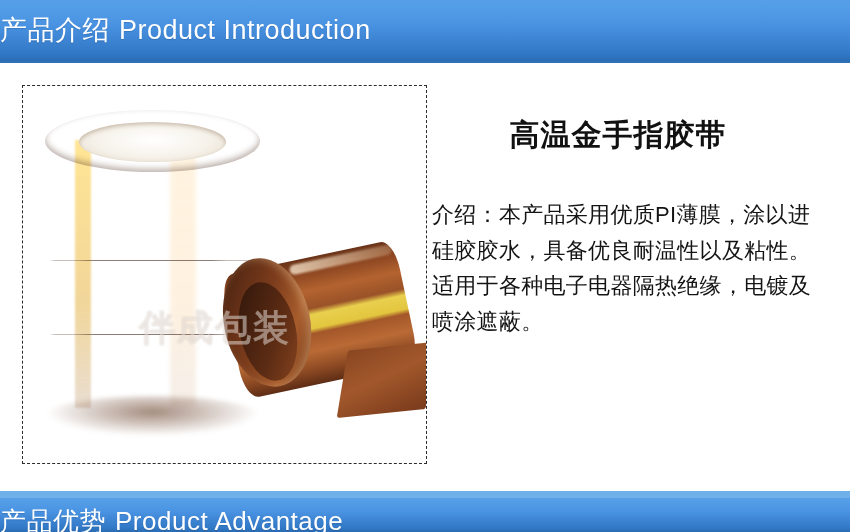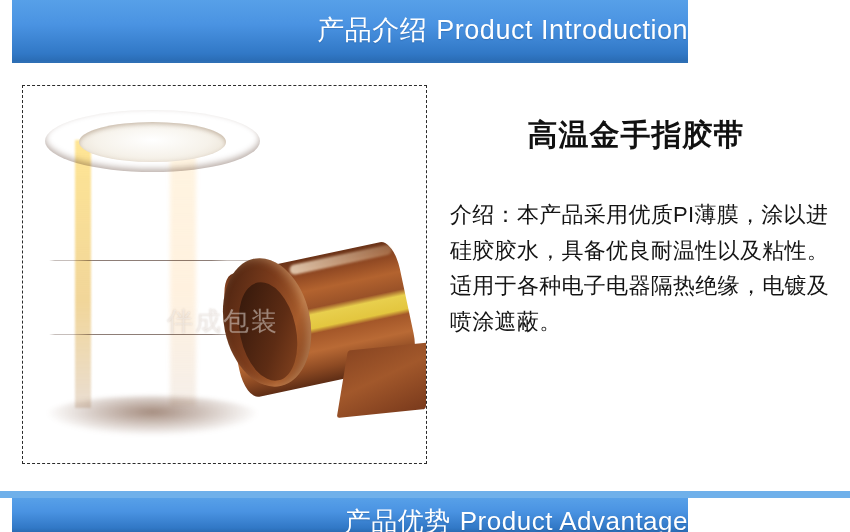--- a/index.html
+++ b/index.html
@@ -11,26 +11,26 @@
     height: 532px;
     background: #ffffff;
     font-family: "Liberation Sans", "DejaVu Sans", sans-serif;
     overflow: hidden;
     position: relative;
   }
 
   
   .banner {
     position: absolute;
-    left: 12px;
-    width: 676px;
+    left: 0;
+    width: 850px;
     background: linear-gradient(to bottom, #57a0e8 0%, #4a93e2 40%, #3178c6 88%, #2a6cb4 100%);
     display: flex;
     align-items: center;
-    justify-content: flex-end;
+    justify-content: flex-start;
     box-sizing: border-box;
   }
   .banner-top {
     top: 0;
     height: 63px;
     border-bottom: 2px solid #2e6fb5;
   }
   .banner-bottom {
     top: 498px;
     height: 34px;
@@ -232,35 +232,35 @@
     top: 4px;
     width: 104px;
     height: 10px;
     background: linear-gradient(to right, rgba(255,240,215,.75), rgba(255,225,180,.25));
     filter: blur(1px);
     border-radius: 6px;
   }
 
   .watermark {
     position: absolute;
-    left: 144px;
+    left: 116px;
     top: 218px;
-    font-size: 26px;
-    font-weight: 400;
+    font-size: 36px;
+    font-weight: 700;
     color: rgba(255,255,255,.42);
     letter-spacing: 2px;
     white-space: nowrap;
     pointer-events: none;
     text-shadow: 0 0 2px rgba(120,80,50,.25);
   }
 
   
   .info {
     position: absolute;
-    left: 450px;
+    left: 432px;
     top: 118px;
     width: 390px;
   }
   .product-heading {
     font-family: "DejaVu Sans", "Liberation Sans", sans-serif;
     font-size: 30px;
     font-weight: 700;
     color: #111111;
     letter-spacing: 1px;
     text-align: center;

